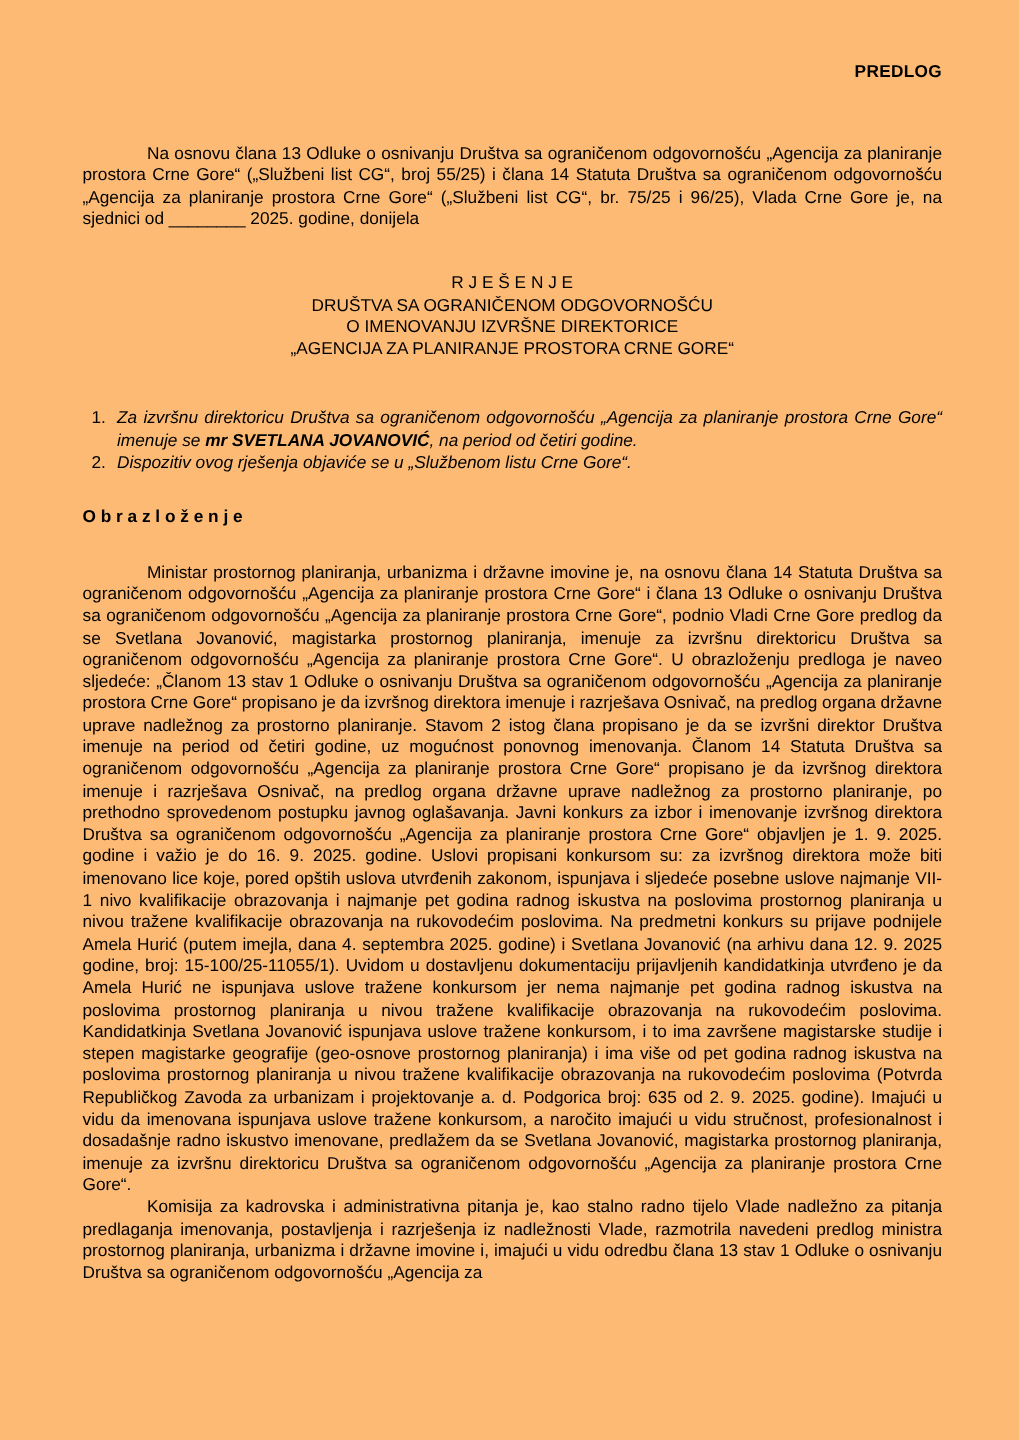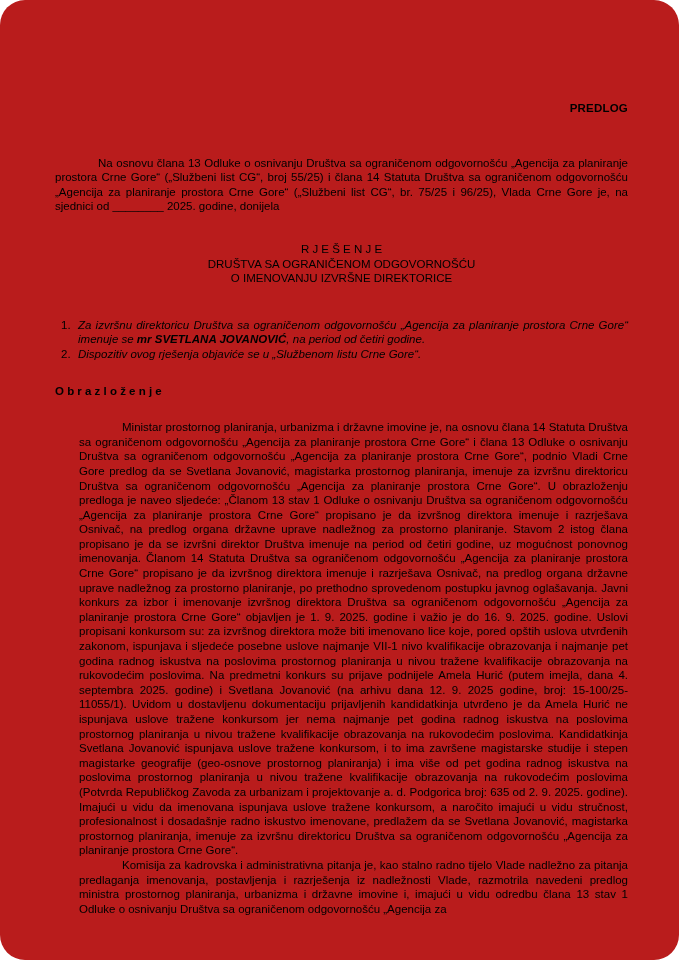--- a/index.html
+++ b/index.html
@@ -7,26 +7,25 @@
   body {
     width: 679px;
     height: 960px;
     overflow: hidden;
     font-family: "Liberation Sans", sans-serif;
     color: #000;
   }
   .page {
     width: 679px;
     height: 960px;
-    padding: 101px 51px 0 55px;
+    padding: 41px 51px 0 55px;
     font-size: 11.5px;
     line-height: 14.6px;
     overflow: hidden;
-    background: #b91c1c;
-    border-radius: 25px;
+    background: #fdba74;
   }
   .doc-tag {
     text-align: right;
     font-weight: bold;
     margin-bottom: 8px;
     letter-spacing: 0.2px;
   }
   .justify { text-align: justify; margin-top: 40px; }
   .indent { text-indent: 43px; }
   .title-block {
@@ -52,40 +51,40 @@
     font-style: italic;
   }
   .section-heading {
     margin-top: 22px;
     font-weight: bold;
   }
   .body-para {
     margin-top: 0;
     text-align: justify;
     text-indent: 43px;
-    margin-left: 24px;
   }
   .body-para.first {
     margin-top: 22px;
   }
   b { font-weight: bold; }
 </style>
 </head>
 <body>
 
 <div class="page">
 
   <div class="doc-tag">PREDLOG</div>
 
   <p class="justify indent">Na osnovu člana 13 Odluke o osnivanju Društva sa ograničenom odgovornošću „Agencija za planiranje prostora Crne Gore“ („Službeni list CG“, broj 55/25) i člana 14 Statuta Društva sa ograničenom odgovornošću „Agencija za planiranje prostora Crne Gore“ („Službeni list CG“, br. 75/25 i 96/25), Vlada Crne Gore je, na sjednici od ________ 2025. godine, donijela</p>
 
   <div class="title-block">
     <div>R J E Š E N J E</div>
     <div>DRUŠTVA SA OGRANIČENOM ODGOVORNOŠĆU</div>
     <div>O IMENOVANJU IZVRŠNE DIREKTORICE</div>
+    <div>„AGENCIJA ZA PLANIRANJE PROSTORA CRNE GORE“</div>
   </div>
 
   <div class="list">
     <div class="list-item">
       <span class="num">1.</span>
       <div class="li-text">
         <span>Za izvršnu direktoricu Društva sa ograničenom odgovornošću „Agencija za planiranje prostora Crne Gore“ imenuje se </span><b>mr SVETLANA JOVANOVIĆ</b><span>, na period od četiri godine.</span>
       </div>
     </div>
     <div class="list-item">

